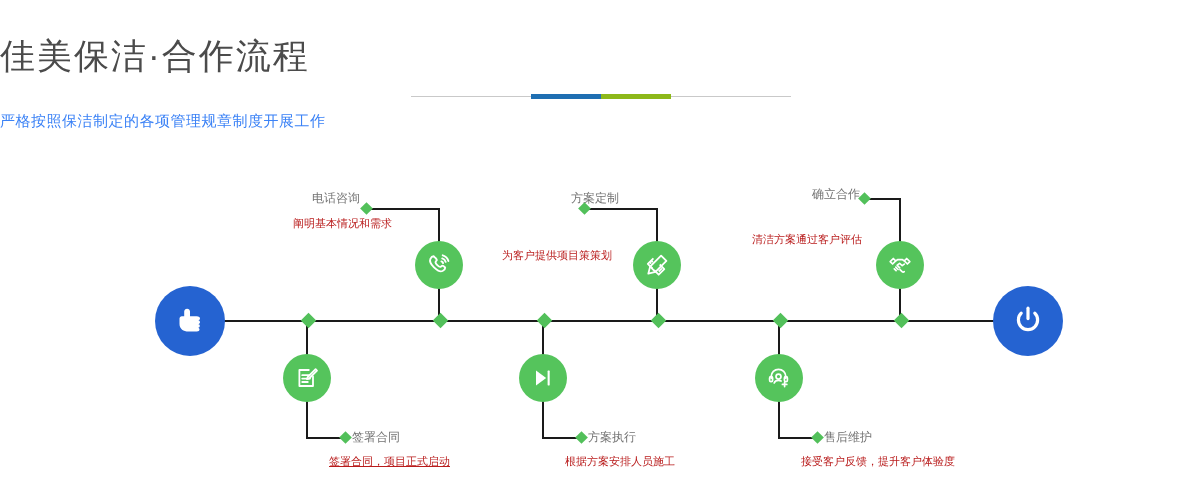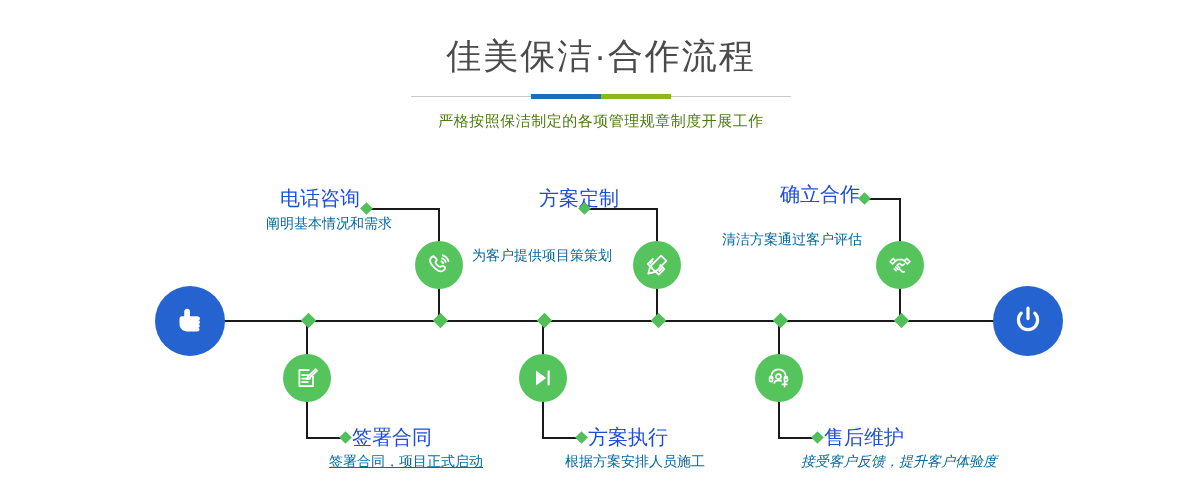--- a/index.html
+++ b/index.html
@@ -18,21 +18,21 @@
     width: 1202px;
     height: 502px;
   }
 
   
   .header {
     position: absolute;
     top: 34px;
     left: 0;
     width: 1202px;
-    text-align: center;
+    text-align: left;
   }
   .title {
     font-size: 35px;
     line-height: 44px;
     color: #4b4b4b;
     letter-spacing: 2px;
     font-weight: normal;
     margin: 0;
   }
   .divider {
@@ -61,21 +61,21 @@
   }
   .divider .seg-green {
     left: 190px;
     width: 70px;
     background: #8db81a;
   }
   .subtitle {
     margin: 9px 0 0 0;
     font-size: 15px;
     line-height: 20px;
-    color: #4d7c0f;
+    color: #3b82f6;
     letter-spacing: 0.5px;
   }
 
   
   .axis {
     position: absolute;
     left: 186px;
     top: 320px;
     width: 845px;
     height: 2px;
@@ -135,30 +135,30 @@
     position: absolute;
     width: 11px;
     height: 11px;
     background: #52c05a;
     transform: rotate(45deg);
     z-index: 2;
   }
 
   .label-title {
     position: absolute;
-    font-size: 20px;
+    font-size: 12px;
     line-height: 20px;
-    color: #1d4ed8;
+    color: #737373;
     white-space: nowrap;
   }
   .label-desc {
     position: absolute;
-    font-size: 14px;
+    font-size: 11px;
     line-height: 18px;
-    color: #0369a1;
+    color: #b91c1c;
     white-space: nowrap;
   }
   .label-title.right-align,
   .label-desc.right-align {
     text-align: right;
   }
 </style>
 </head>
 <body>
 
@@ -289,16 +289,16 @@
       <svg width="26" height="26" viewBox="0 0 26 26" fill="none" stroke="#ffffff" stroke-width="1.7" stroke-linecap="round" stroke-linejoin="round">
         <path d="M5.2 13.2v-1.6a7.3 7.3 0 0 1 14.6 0v1.6"></path>
         <rect x="3.6" y="11.6" width="3" height="5" rx="1.4"></rect>
         <rect x="18.4" y="11.6" width="3" height="5" rx="1.4"></rect>
         <circle cx="12.5" cy="11.6" r="2.5"></circle>
         <path d="M8.2 18c.6-1.8 2.3-2.6 4.3-2.6 1 0 1.9.2 2.6.6"></path>
         <path d="M18.6 17.2v4.4M16.4 19.4h4.4"></path>
       </svg>
     </div>
     <div class="label-title" style="left:824px; top:427px;">售后维护</div>
-    <div class="label-desc" style="left:801px; top:452px;font-style:italic;">接受客户反馈，提升客户体验度</div>
+    <div class="label-desc" style="left:801px; top:452px;">接受客户反馈，提升客户体验度</div>
   </div>
 
 </div>
 
 </body></html>

